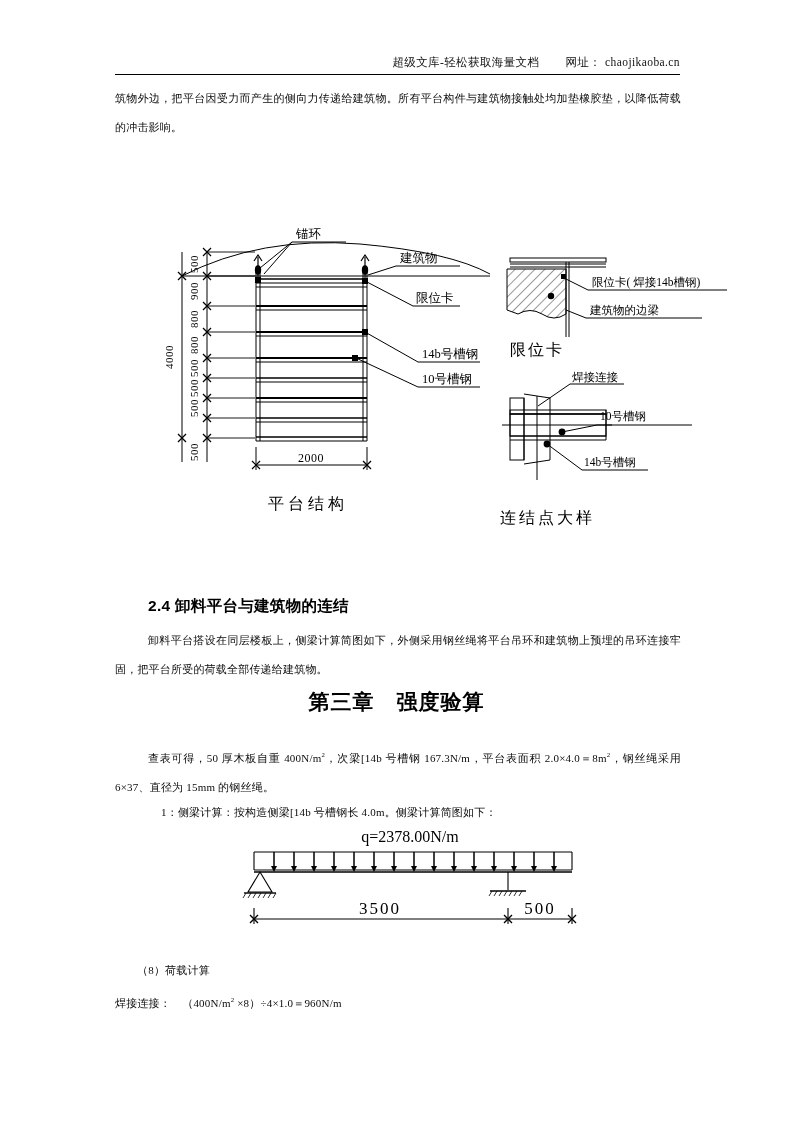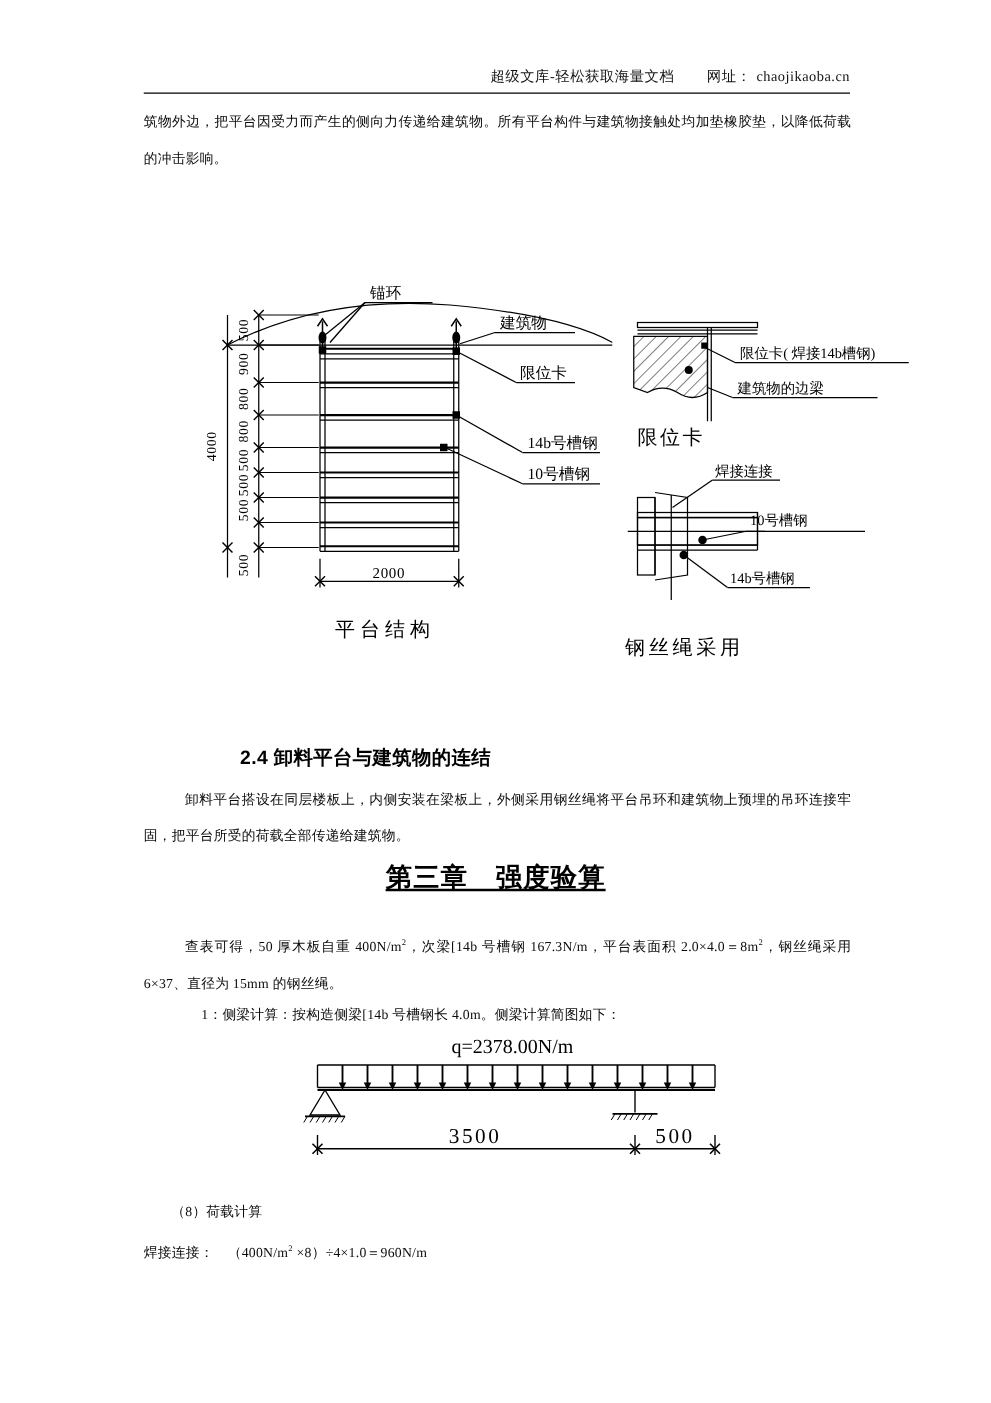--- a/index.html
+++ b/index.html
@@ -330,28 +330,28 @@
       <g fill="#000" stroke="none">
         <circle cx="60" cy="62" r="3.4"></circle>
         <circle cx="45" cy="74" r="3.4"></circle>
       </g>
     </g>
     <text class="lblsm" x="70" y="11">焊接连接</text>
     <text class="lblsm" x="98" y="50">10号槽钢</text>
     <text class="lblsm" x="82" y="96">14b号槽钢</text>
   </svg>
 
-  <div class="fig-cap" style="left:500px; top:286px; letter-spacing:3px;">钢丝绳采用</div>
-</div>
-
-<div class="h-sub" style="left:148px; top:596px;margin-left:44px;">2.4 卸料平台与建筑物的连结</div>
-
-<div class="para indent2" style="left:115px; top:626px; width:566px;">卸料平台搭设在同层楼板上，内侧安装在梁板上，外侧采用钢丝绳将平台吊环和建筑物上预埋的吊环连接牢固，把平台所受的荷载全部传递给建筑物。</div>
-
-<div class="h-chapter" style="top:688px;text-decoration:underline;">第三章　强度验算</div>
+  <div class="fig-cap" style="left:500px; top:286px; letter-spacing:3px;">连结点大样</div>
+</div>
+
+<div class="h-sub" style="left:148px; top:596px;">2.4 卸料平台与建筑物的连结</div>
+
+<div class="para indent2" style="left:115px; top:626px; width:566px;">卸料平台搭设在同层楼板上，侧梁计算简图如下，外侧采用钢丝绳将平台吊环和建筑物上预埋的吊环连接牢固，把平台所受的荷载全部传递给建筑物。</div>
+
+<div class="h-chapter" style="top:688px;">第三章　强度验算</div>
 
 <div class="para" style="left:115px; top:740px; width:566px;">
   <span style="padding-left:33px;">查表可得，50 厚木板自重 400N/m</span><span class="sup">2</span><span>，次梁[14b 号槽钢 167.3N/m，平台表面</span><span>积 2.0×4.0＝8m</span><span class="sup">2</span><span>，钢丝绳采用 6×37、直径为 15mm 的钢丝绳。</span>
 </div>
 
 <div class="para indent2" style="left:128px; top:798px; width:566px;">1：侧梁计算：按构造侧梁[14b 号槽钢长 4.0m。侧梁计算简图如下：</div>
 
 <div id="beam-figure">
   <svg width="360" height="104" viewBox="0 0 360 104" style="position:absolute; left:232px; top:0;">
     <g stroke="#000" fill="none" stroke-width="1.1">

